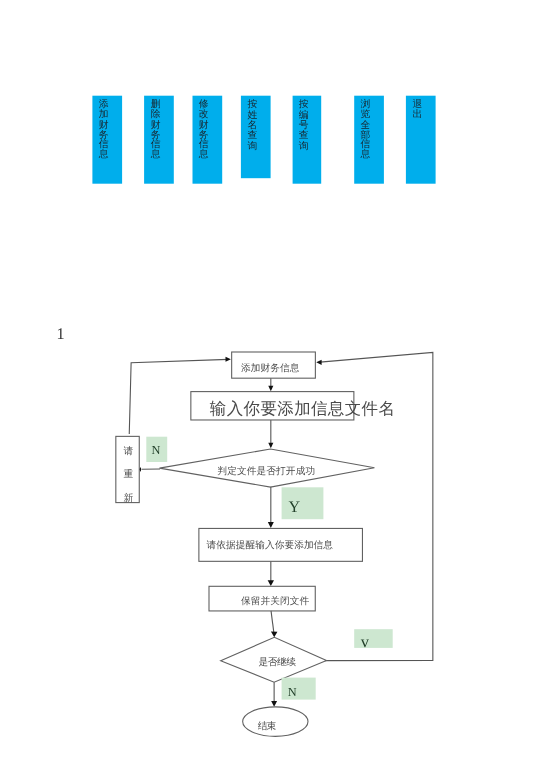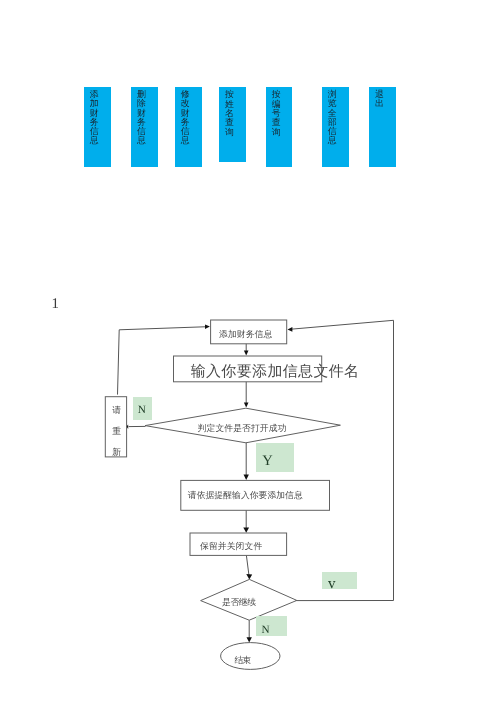--- a/index.html
+++ b/index.html
@@ -33,22 +33,22 @@
   .hl-v{left:322px;top:571.5px;width:35px;height:17.5px;}
   .hl-v .t{left:5.9px;top:5.6px;font-size:15px;}
   .hl-n2{left:255.8px;top:615.6px;width:31.1px;height:20.4px;}
   .hl-n2 .t{left:5.8px;top:9.1px;}
   .n-start{left:219px;top:329.8px;letter-spacing:0.1px;}
   .n-input{left:190.7px;top:364.6px;letter-spacing:0.34px;font-size:15px;}
   .n-check{left:197.6px;top:424.4px;letter-spacing:0.1px;}
   .n-retry{left:112.2px;top:399.8px;text-align:left;}
   .n-retry i{line-height:21.3px;height:21.3px;}
   .n-enter{left:187.8px;top:490.6px;letter-spacing:0.05px;font-family:Liberation Serif, serif;}
-  .n-save{left:200px;top:542.1px;letter-spacing:0.1px;}
-  .n-cont{left:222px;top:597.6px;letter-spacing:-0.4px;}
+  .n-save{left:219px;top:542.1px;letter-spacing:0.1px;}
+  .n-cont{left:235px;top:597.6px;letter-spacing:-0.4px;}
   .n-end{left:234.4px;top:655.9px;letter-spacing:-1px;text-align:right;}
   .pnum{position:absolute;transform:translateZ(0);color:#3a3a3a;font-size:14.8px;font-family:"Liberation Serif",serif;line-height:1;}
   .hl{position:absolute;background:#CDE7D0;}
   .hl span{position:absolute;}
 </style>
 </head>
 <body>
 
 <div class="page">
   <div class="menu">

